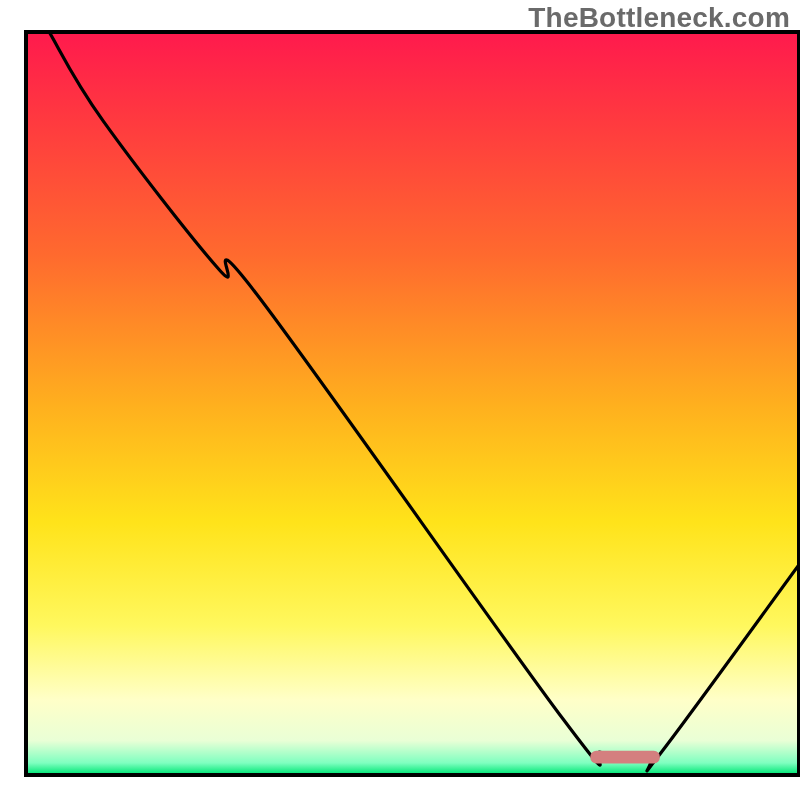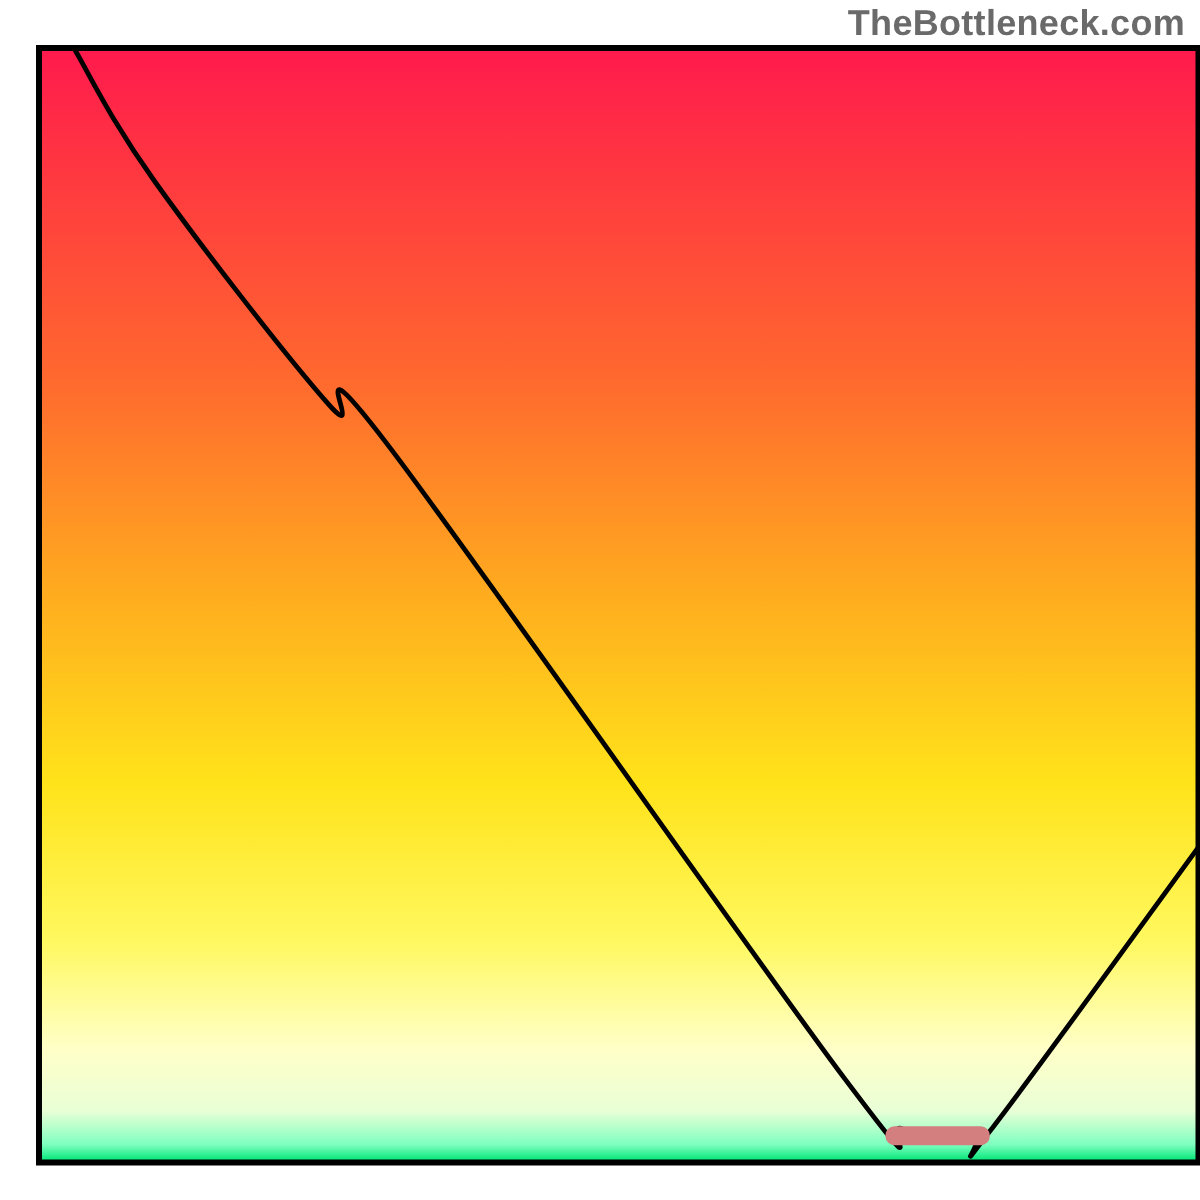--- a/index.html
+++ b/index.html
@@ -13,21 +13,21 @@
   }
   .stage {
     position: relative;
     width: 800px;
     height: 800px;
   }
   .watermark {
     position: absolute;
     top: 2px;
     right: 10px;
-    font-size: 24px;
+    font-size: 28px;
     font-weight: bold;
     color: #6a6a6a;
     letter-spacing: 0.2px;
     z-index: 3;
   }
   svg.plot {
     position: absolute;
     left: 0;
     top: 0;
     width: 800px;

